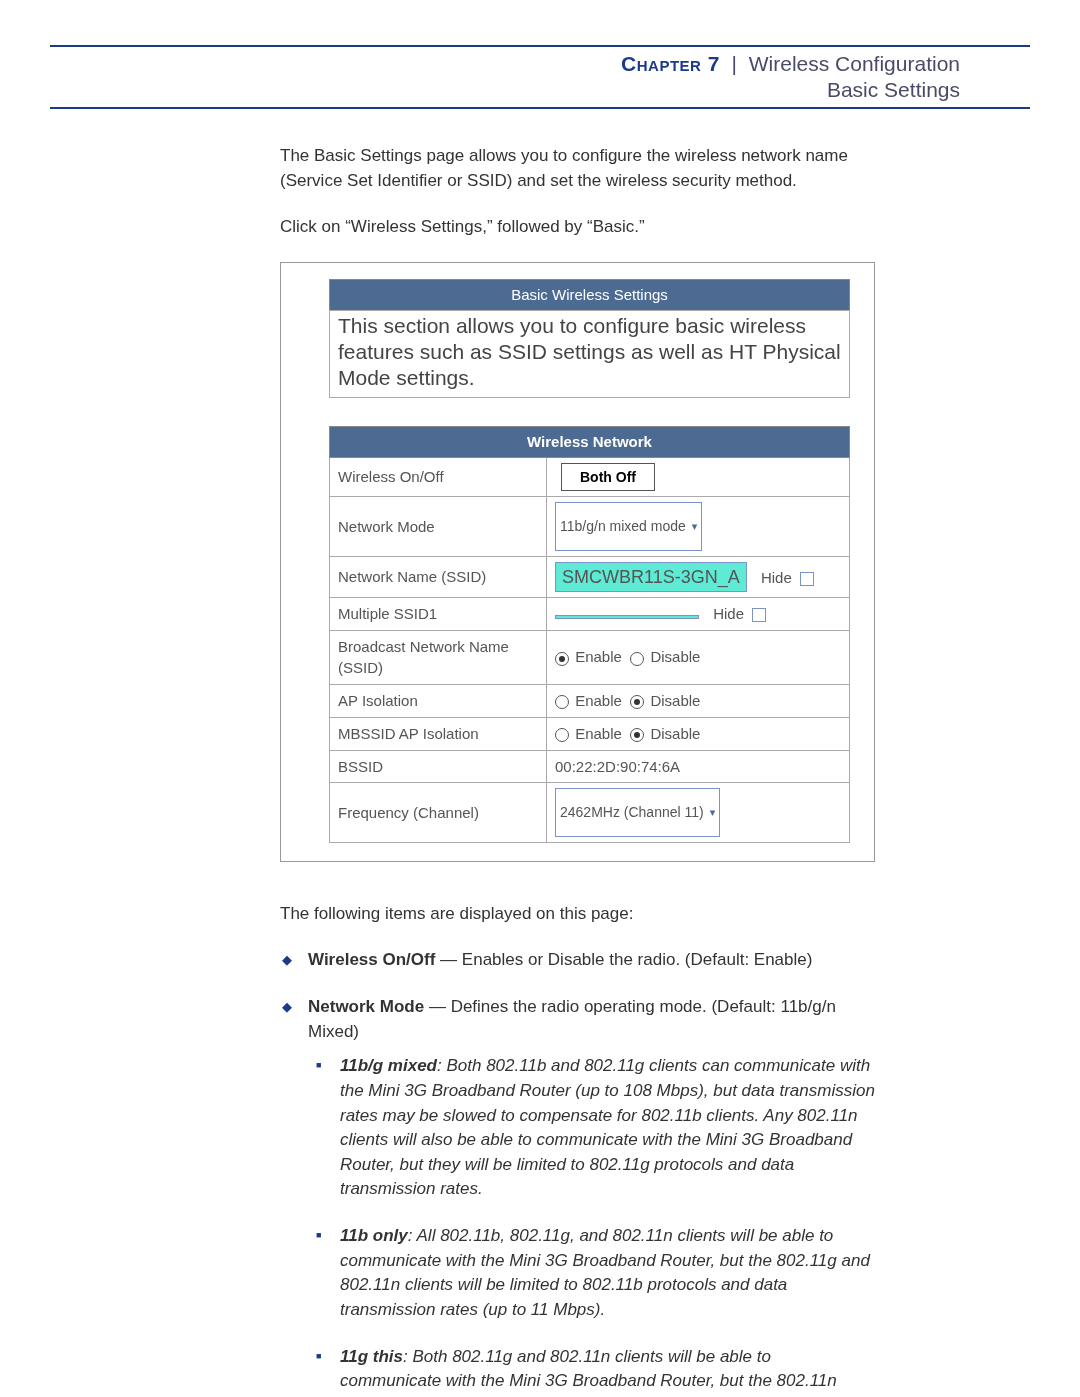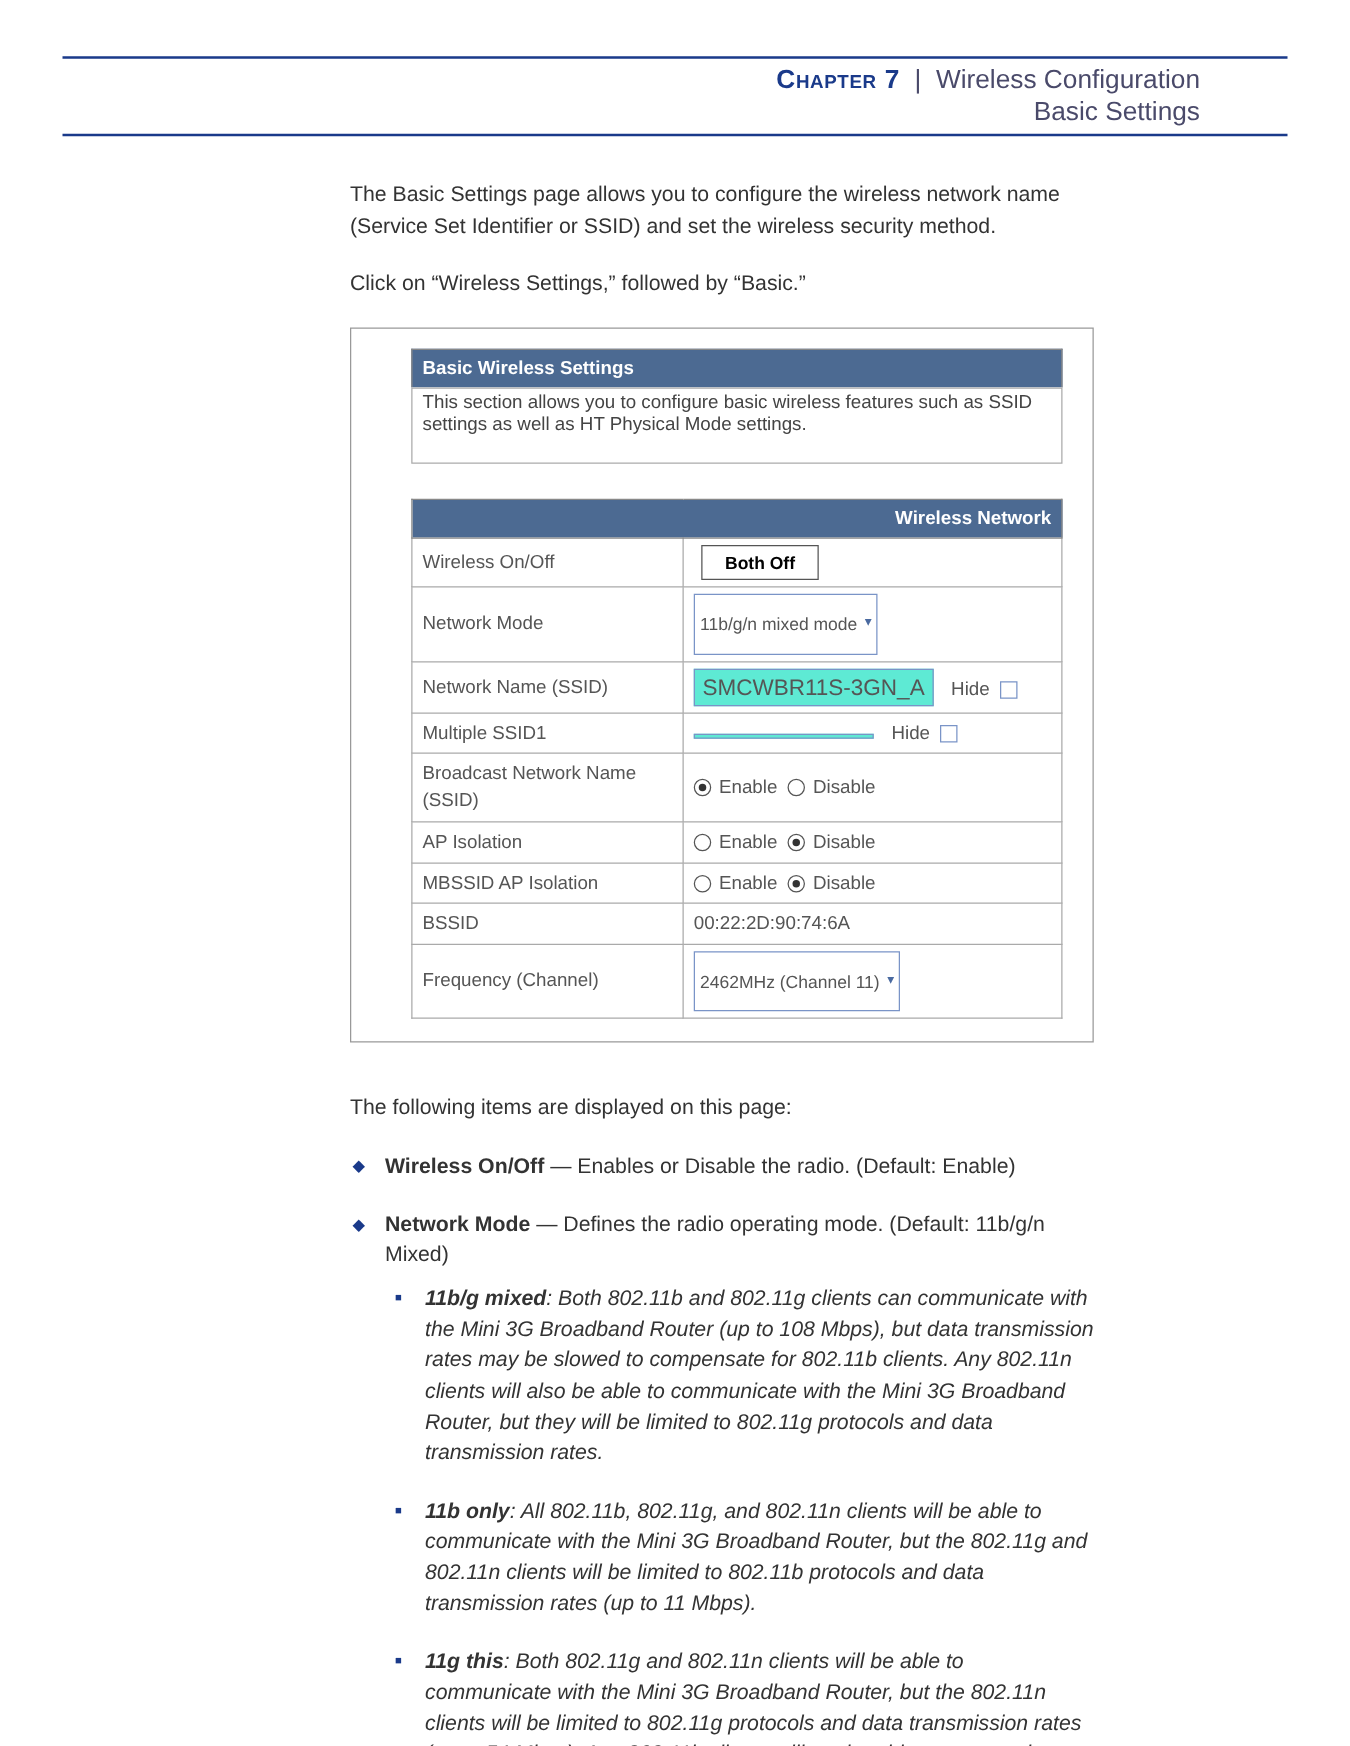--- a/index.html
+++ b/index.html
@@ -50,44 +50,45 @@
     margin: 12px 0 12px 0;
   }
   .figure-box {
     border: 1px solid #999;
     padding: 16px 24px 18px 48px;
     margin-bottom: 40px;
   }
   .panel-title {
     background: #4c6a92;
     color: #fff;
-    font-weight: bold;
+    font-weight: normal;
     padding: 4px 8px;
     font-size: 15px;
     border: 1px solid #888;
     border-bottom: none;
+    text-align: center;
   }
   .panel-desc {
     border: 1px solid #aaa;
-    padding: 2px 8px 20px 8px;
-    font-size: 15px;
+    padding: 2px 8px 6px 8px;
+    font-size: 21px;
     color: #444;
     background: #fff;
     line-height: 1.25;
   }
   table.form-tbl {
     border-collapse: collapse;
     width: 100%;
     margin-top: 28px;
     font-size: 15px;
   }
   table.form-tbl th {
     background: #4c6a92;
     color: #fff;
-    text-align: right;
+    text-align: center;
     font-weight: bold;
     padding: 4px 8px;
     border: 1px solid #888;
   }
   table.form-tbl td {
     border: 1px solid #aaa;
     padding: 5px 8px;
     color: #555;
     vertical-align: middle;
   }

